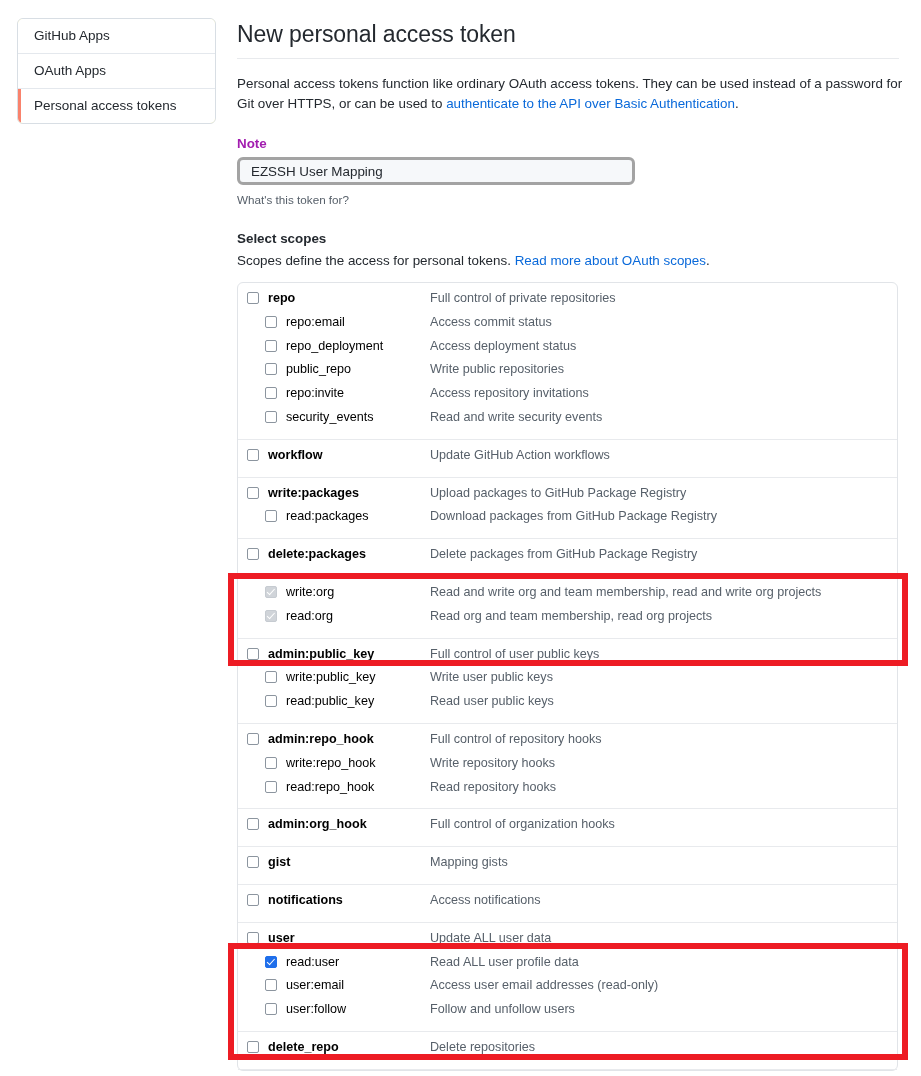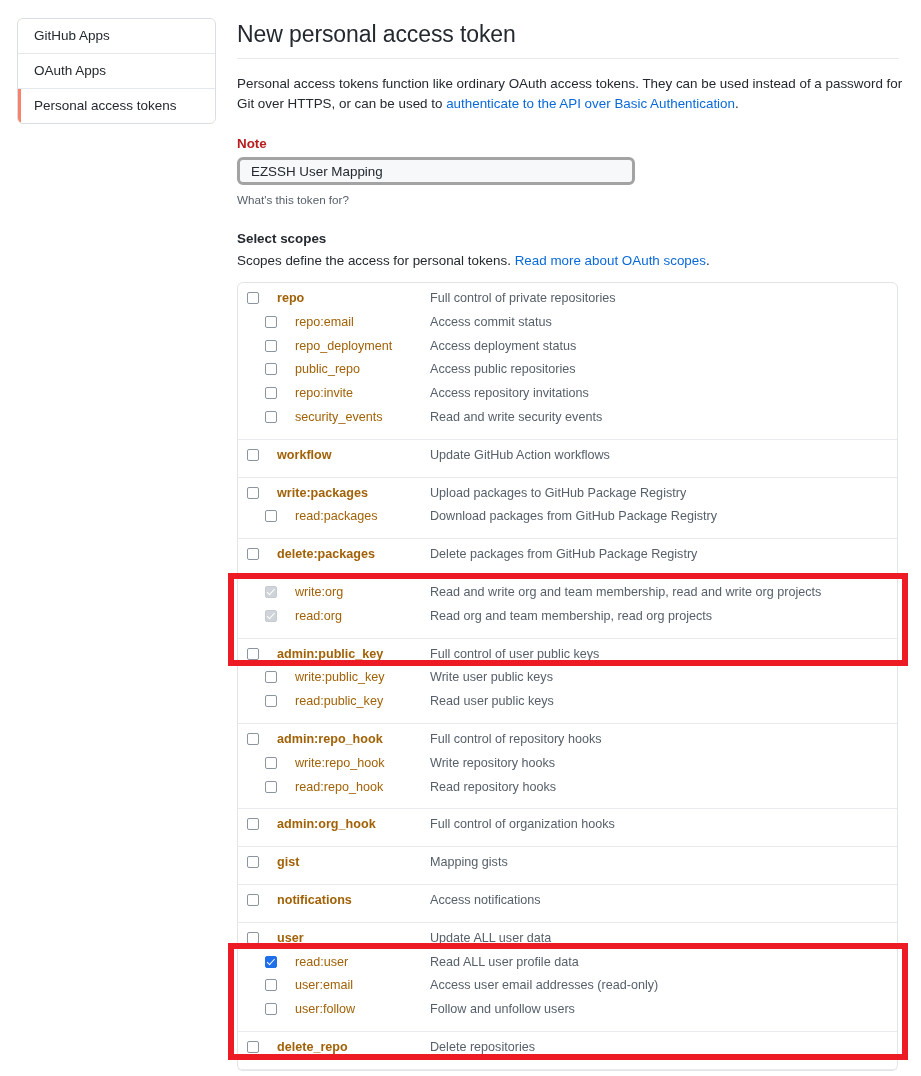--- a/index.html
+++ b/index.html
@@ -74,21 +74,21 @@
     line-height: 20px;
     color: #24292f;
     margin-top: 15px;
     width: 666px;
   }
   .intro a, .scopes-sub a { color: #0969da; text-decoration: none; }
 
   .field-label {
     font-size: 13.4px;
     font-weight: 600;
-    color: #b91c1c;
+    color: #a21caf;
     margin-top: 22px;
     margin-bottom: 6px;
   }
   .note-input {
     display: block;
     box-sizing: border-box;
     width: 398px;
     height: 28px;
     padding: 4px 11px;
     font-family: "Liberation Sans", sans-serif;
@@ -184,22 +184,22 @@
     width: 3px;
     height: 6.5px;
     border: solid #ffffff;
     border-width: 0 1.6px 1.6px 0;
     transform: rotate(42deg);
   }
 
   .scope-name {
     font-size: 12.6px;
     line-height: 18px;
-    color: #a16207;
-    margin-left: 18px;
+    color: #000000;
+    margin-left: 9px;
     flex: 0 0 auto;
   }
   .scope-row:not(.child) .scope-name { font-weight: 700; }
   .scope-row.child .scope-name { font-weight: 400; }
 
   .scope-desc {
     position: absolute;
     left: 192px;
     font-size: 12.6px;
     line-height: 18px;
@@ -268,21 +268,21 @@
           <span class="scope-desc">Access commit status</span>
         </div>
         <div class="scope-row child">
           <span class="cbox"></span>
           <span class="scope-name">repo_deployment</span>
           <span class="scope-desc">Access deployment status</span>
         </div>
         <div class="scope-row child">
           <span class="cbox"></span>
           <span class="scope-name">public_repo</span>
-          <span class="scope-desc">Access public repositories</span>
+          <span class="scope-desc">Write public repositories</span>
         </div>
         <div class="scope-row child">
           <span class="cbox"></span>
           <span class="scope-name">repo:invite</span>
           <span class="scope-desc">Access repository invitations</span>
         </div>
         <div class="scope-row child">
           <span class="cbox"></span>
           <span class="scope-name">security_events</span>
           <span class="scope-desc">Read and write security events</span>

